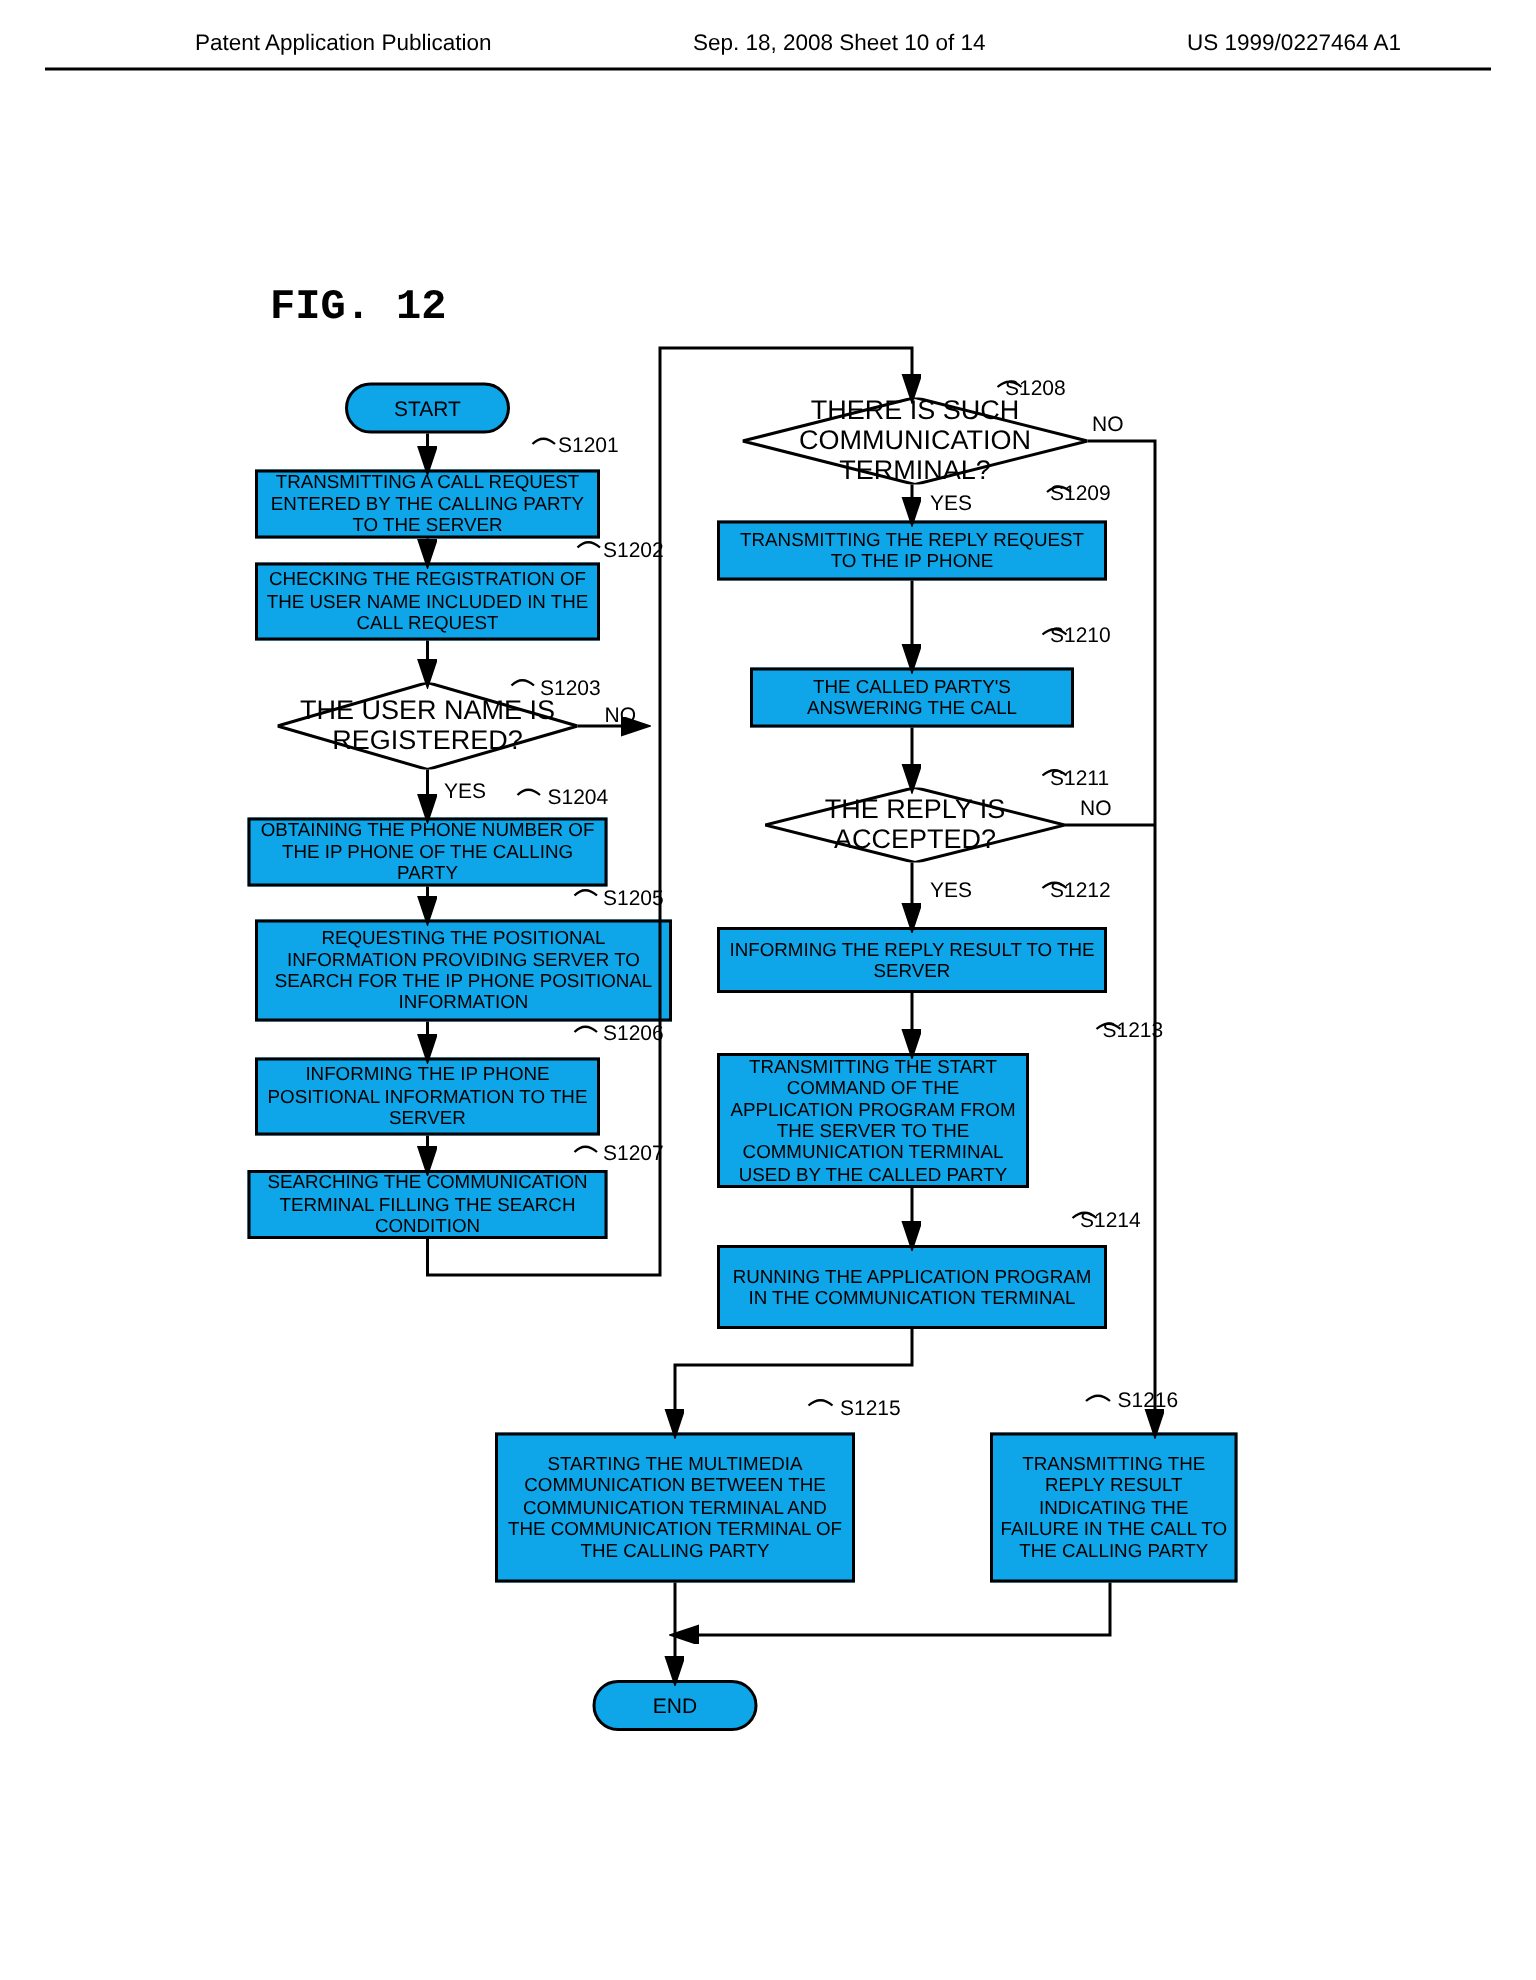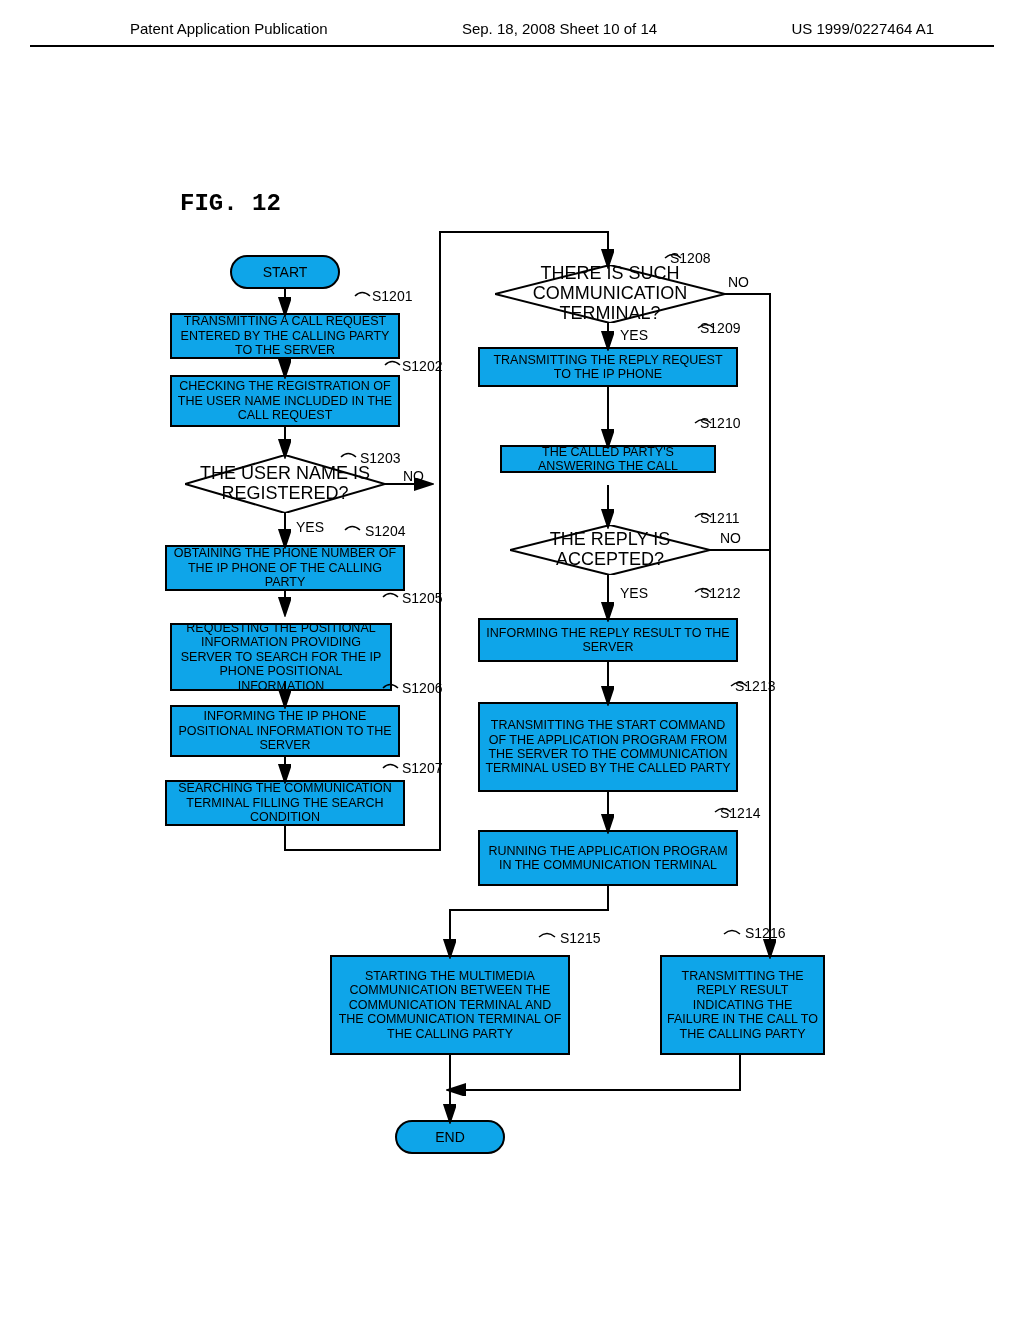--- a/index.html
+++ b/index.html
@@ -13,21 +13,21 @@
   .header {
     display: flex;
     justify-content: space-between;
     padding: 20px 60px 8px 100px;
     font-size: 15px;
     border-bottom: 2px solid #000;
     margin: 0 30px;
   }
   .figtitle {
     font-weight: bold;
-    font-size: 24px;
+    font-size: 28px;
     font-family: "Courier New", monospace;
     position: absolute;
     left: 180px; top: 190px;
   }
   .canvas {
     position: absolute;
     left: 0; top: 0;
     width: 1024px; height: 1320px;
   }
   .box {
@@ -109,21 +109,21 @@
   </div>
   <span class="lbl stepnum" style="left:360px; top:450px;">S1203</span>
   <span class="lbl" style="left:296px; top:519px;">YES</span>
   <span class="lbl" style="left:403px; top:468px;">NO</span>
 
   <div class="box" style="left:165px; top:545px; width:240px; height:46px;">
     <span>OBTAINING THE PHONE NUMBER OF THE IP PHONE OF THE CALLING PARTY</span>
   </div>
   <span class="lbl stepnum" style="left:365px; top:523px;">S1204</span>
 
-  <div class="box" style="left:170px; top:613px; width:222px; height:68px;margin-top:10px;">
+  <div class="box" style="left:170px; top:613px; width:278px; height:68px;">
     <span>REQUESTING THE POSITIONAL INFORMATION PROVIDING SERVER TO SEARCH FOR THE IP PHONE POSITIONAL INFORMATION</span>
   </div>
   <span class="lbl stepnum" style="left:402px; top:590px;">S1205</span>
 
   <div class="box" style="left:170px; top:705px; width:230px; height:52px;">
     <span>INFORMING THE IP PHONE POSITIONAL INFORMATION TO THE SERVER</span>
   </div>
   <span class="lbl stepnum" style="left:402px; top:680px;">S1206</span>
 
   <div class="box" style="left:165px; top:780px; width:240px; height:46px;">
@@ -139,41 +139,41 @@
   </div>
   <span class="lbl stepnum" style="left:670px; top:250px;">S1208</span>
   <span class="lbl" style="left:620px; top:327px;">YES</span>
   <span class="lbl" style="left:728px; top:274px;">NO</span>
 
   <div class="box" style="left:478px; top:347px; width:260px; height:40px;justify-content:center;">
     <span>TRANSMITTING THE REPLY REQUEST TO THE IP PHONE</span>
   </div>
   <span class="lbl stepnum" style="left:700px; top:320px;">S1209</span>
 
-  <div class="box" style="left:500px; top:445px; width:216px; height:28px;">
+  <div class="box" style="left:500px; top:445px; width:216px; height:40px;">
     <span>THE CALLED PARTY'S ANSWERING THE CALL</span>
   </div>
   <span class="lbl stepnum" style="left:700px; top:415px;">S1210</span>
 
   <div class="diamond" style="left:510px; top:525px; width:200px; height:50px;">
     <svg viewBox="0 0 200 50" preserveAspectRatio="none">
         <polygon points="100,0 200,25 100,50 0,25" fill="#fff" stroke="#000" stroke-width="2"></polygon>
       </svg>
     <span class="dtext">THE REPLY IS ACCEPTED?</span>
   </div>
   <span class="lbl stepnum" style="left:700px; top:510px;">S1211</span>
   <span class="lbl" style="left:620px; top:585px;">YES</span>
   <span class="lbl" style="left:720px; top:530px;">NO</span>
 
   <div class="box" style="left:478px; top:618px; width:260px; height:44px;">
     <span>INFORMING THE REPLY RESULT TO THE SERVER</span>
   </div>
   <span class="lbl stepnum" style="left:700px; top:585px;">S1212</span>
 
-  <div class="box" style="left:478px; top:702px; width:260px; height:90px;">
+  <div class="box" style="left:478px; top:702px; width:208px; height:90px;">
     <span>TRANSMITTING THE START COMMAND OF THE APPLICATION PROGRAM FROM THE SERVER TO THE COMMUNICATION TERMINAL USED BY THE CALLED PARTY</span>
   </div>
   <span class="lbl stepnum" style="left:735px; top:678px;">S1213</span>
 
   <div class="box" style="left:478px; top:830px; width:260px; height:56px;">
     <span>RUNNING THE APPLICATION PROGRAM IN THE COMMUNICATION TERMINAL</span>
   </div>
   <span class="lbl stepnum" style="left:720px; top:805px;">S1214</span>
 
   <div class="box" style="left:330px; top:955px; width:240px; height:100px;">

